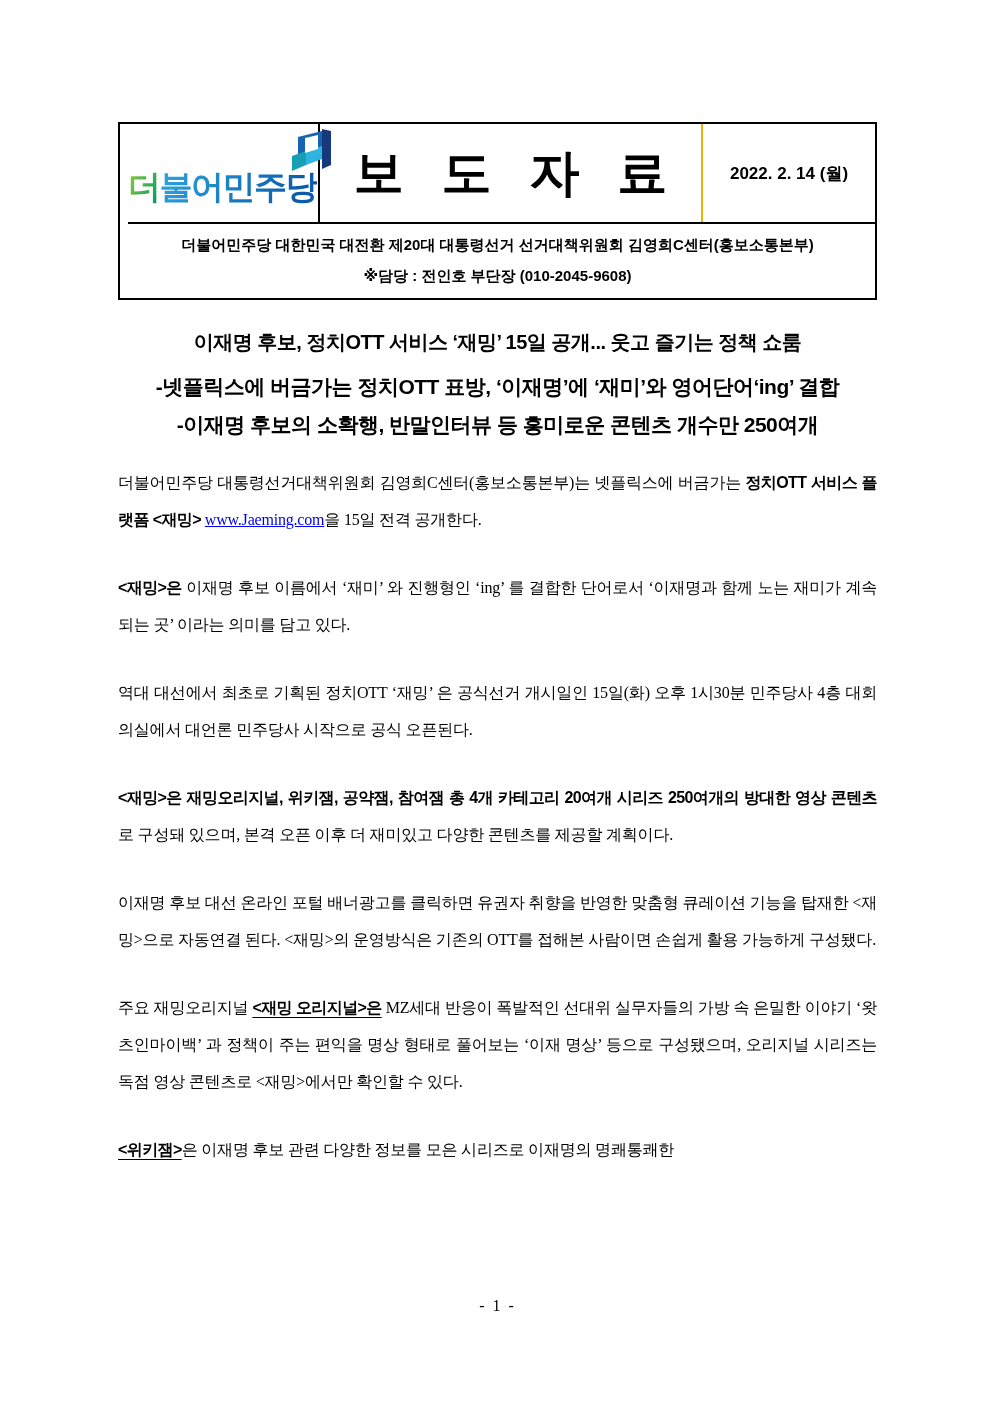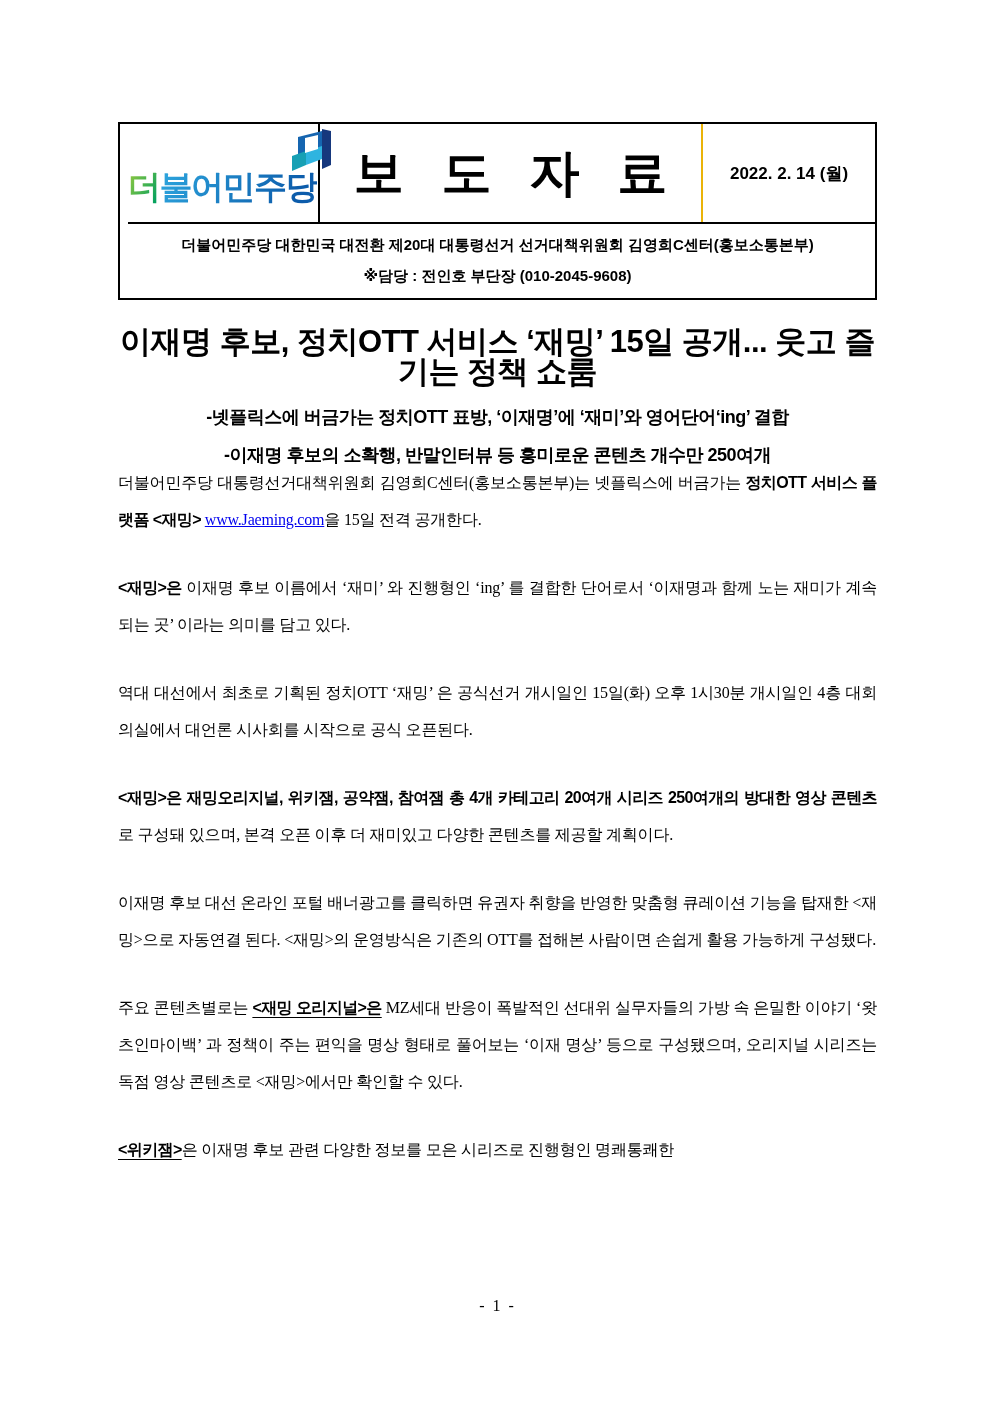--- a/index.html
+++ b/index.html
@@ -51,23 +51,23 @@
     font-weight:700; font-size:15px; line-height:31px;margin-left:8px;
   }
   .org-line { text-align:center; white-space:nowrap; }
   .contact-line { text-align:center; white-space:nowrap; }
 
   
   .headline {
     position:absolute; top:327px; left:0; width:759px; text-align:center;
     font-family:"Liberation Sans","DejaVu Sans",sans-serif; font-weight:700;
   }
-  .headline-title { font-size:31px; line-height:30px; letter-spacing:-0.5px; }
+  .headline-title { font-size:20px; line-height:30px; letter-spacing:-0.5px; }
   .headline-subs { margin-top:11px; }
-  .headline-sub { font-size:18px; line-height:38px; letter-spacing:-0.5px; }
+  .headline-sub { font-size:21px; line-height:38px; letter-spacing:-0.5px; }
 
   
   .body-text {
     position:absolute; top:464px; left:0; width:759px;
     font-size:16px; line-height:37px; text-align:justify;
     word-break:break-all; letter-spacing:-0.2px;
   }
   .para { margin:0 0 31px 0; }
   .seg-normal { font-family:"Liberation Serif","DejaVu Serif",serif; }
   .seg-bold {
@@ -123,23 +123,23 @@
       <div class="headline-title">이재명 후보, 정치OTT 서비스 ‘재밍’ 15일 공개... 웃고 즐기는 정책 쇼룸</div>
       <div class="headline-subs">
         <div class="headline-sub">-넷플릭스에 버금가는 정치OTT 표방, ‘이재명’에 ‘재미’와 영어단어‘ing’ 결합</div>
         <div class="headline-sub">-이재명 후보의 소확행, 반말인터뷰 등 흥미로운 콘텐츠 개수만 250여개</div>
       </div>
     </div>
 
     <div class="body-text">
         <p class="para"><span class="seg-normal">더불어민주당 대통령선거대책위원회 김영희C센터(홍보소통본부)는 넷플릭스에 버금가는 </span><span class="seg-bold">정치OTT 서비스 플랫폼 &lt;재밍&gt; </span><a class="seg-link">www.Jaeming.com</a><span class="seg-normal">을 15일 전격 공개한다.</span></p>
         <p class="para"><span class="seg-bold">&lt;재밍&gt;은</span><span class="seg-normal"> 이재명 후보 이름에서 ‘재미’ 와 진행형인 ‘ing’ 를 결합한 단어로서 ‘이재명과 함께 노는 재미가 계속 되는 곳’ 이라는 의미를 담고 있다.</span></p>
-        <p class="para"><span class="seg-normal">역대 대선에서 최초로 기획된 정치OTT ‘재밍’ 은 공식선거 개시일인 15일(화) 오후 1시30분 개시일인 4층 대회의실에서 대언론 시사회를 시작으로 공식 오픈된다.</span></p>
+        <p class="para"><span class="seg-normal">역대 대선에서 최초로 기획된 정치OTT ‘재밍’ 은 공식선거 개시일인 15일(화) 오후 1시30분 민주당사 4층 대회의실에서 대언론 민주당사 시작으로 공식 오픈된다.</span></p>
         <p class="para"><span class="seg-bold">&lt;재밍&gt;은 재밍오리지널, 위키잼, 공약잼, 참여잼 총 4개 카테고리 20여개 시리즈 250여개의 방대한 영상 콘텐츠</span><span class="seg-normal">로 구성돼 있으며, 본격 오픈 이후 더 재미있고 다양한 콘텐츠를 제공할 계획이다.</span></p>
         <p class="para"><span class="seg-normal">이재명 후보 대선 온라인 포털 배너광고를 클릭하면 유권자 취향을 반영한 맞춤형 큐레이션 기능을 탑재한 &lt;재밍&gt;으로 자동연결 된다. &lt;재밍&gt;의 운영방식은 기존의 OTT를 접해본 사람이면 손쉽게 활용 가능하게 구성됐다.</span></p>
-        <p class="para"><span class="seg-normal">주요 콘텐츠별로는 </span><span class="seg-boldu">&lt;재밍 오리지널&gt;은</span><span class="seg-normal"> MZ세대 반응이 폭발적인 선대위 실무자들의 가방 속 은밀한 이야기 ‘왓츠인마이백’ 과 정책이 주는 편익을 명상 형태로 풀어보는 ‘이재 명상’ 등으로 구성됐으며, 오리지널 시리즈는 독점 영상 콘텐츠로 &lt;재밍&gt;에서만 확인할 수 있다.</span></p>
-        <p class="para"><span class="seg-boldu">&lt;위키잼&gt;</span><span class="seg-normal">은 이재명 후보 관련 다양한 정보를 모은 시리즈로 진행형인 명쾌통쾌한</span></p>
+        <p class="para"><span class="seg-normal">주요 재밍오리지널 </span><span class="seg-boldu">&lt;재밍 오리지널&gt;은</span><span class="seg-normal"> MZ세대 반응이 폭발적인 선대위 실무자들의 가방 속 은밀한 이야기 ‘왓츠인마이백’ 과 정책이 주는 편익을 명상 형태로 풀어보는 ‘이재 명상’ 등으로 구성됐으며, 오리지널 시리즈는 독점 영상 콘텐츠로 &lt;재밍&gt;에서만 확인할 수 있다.</span></p>
+        <p class="para"><span class="seg-boldu">&lt;위키잼&gt;</span><span class="seg-normal">은 이재명 후보 관련 다양한 정보를 모은 시리즈로 이재명의 명쾌통쾌한</span></p>
       </div>
 
     <div class="page-number">- 1 -</div>
 
   </div>
 </div>
 
 </body></html>

